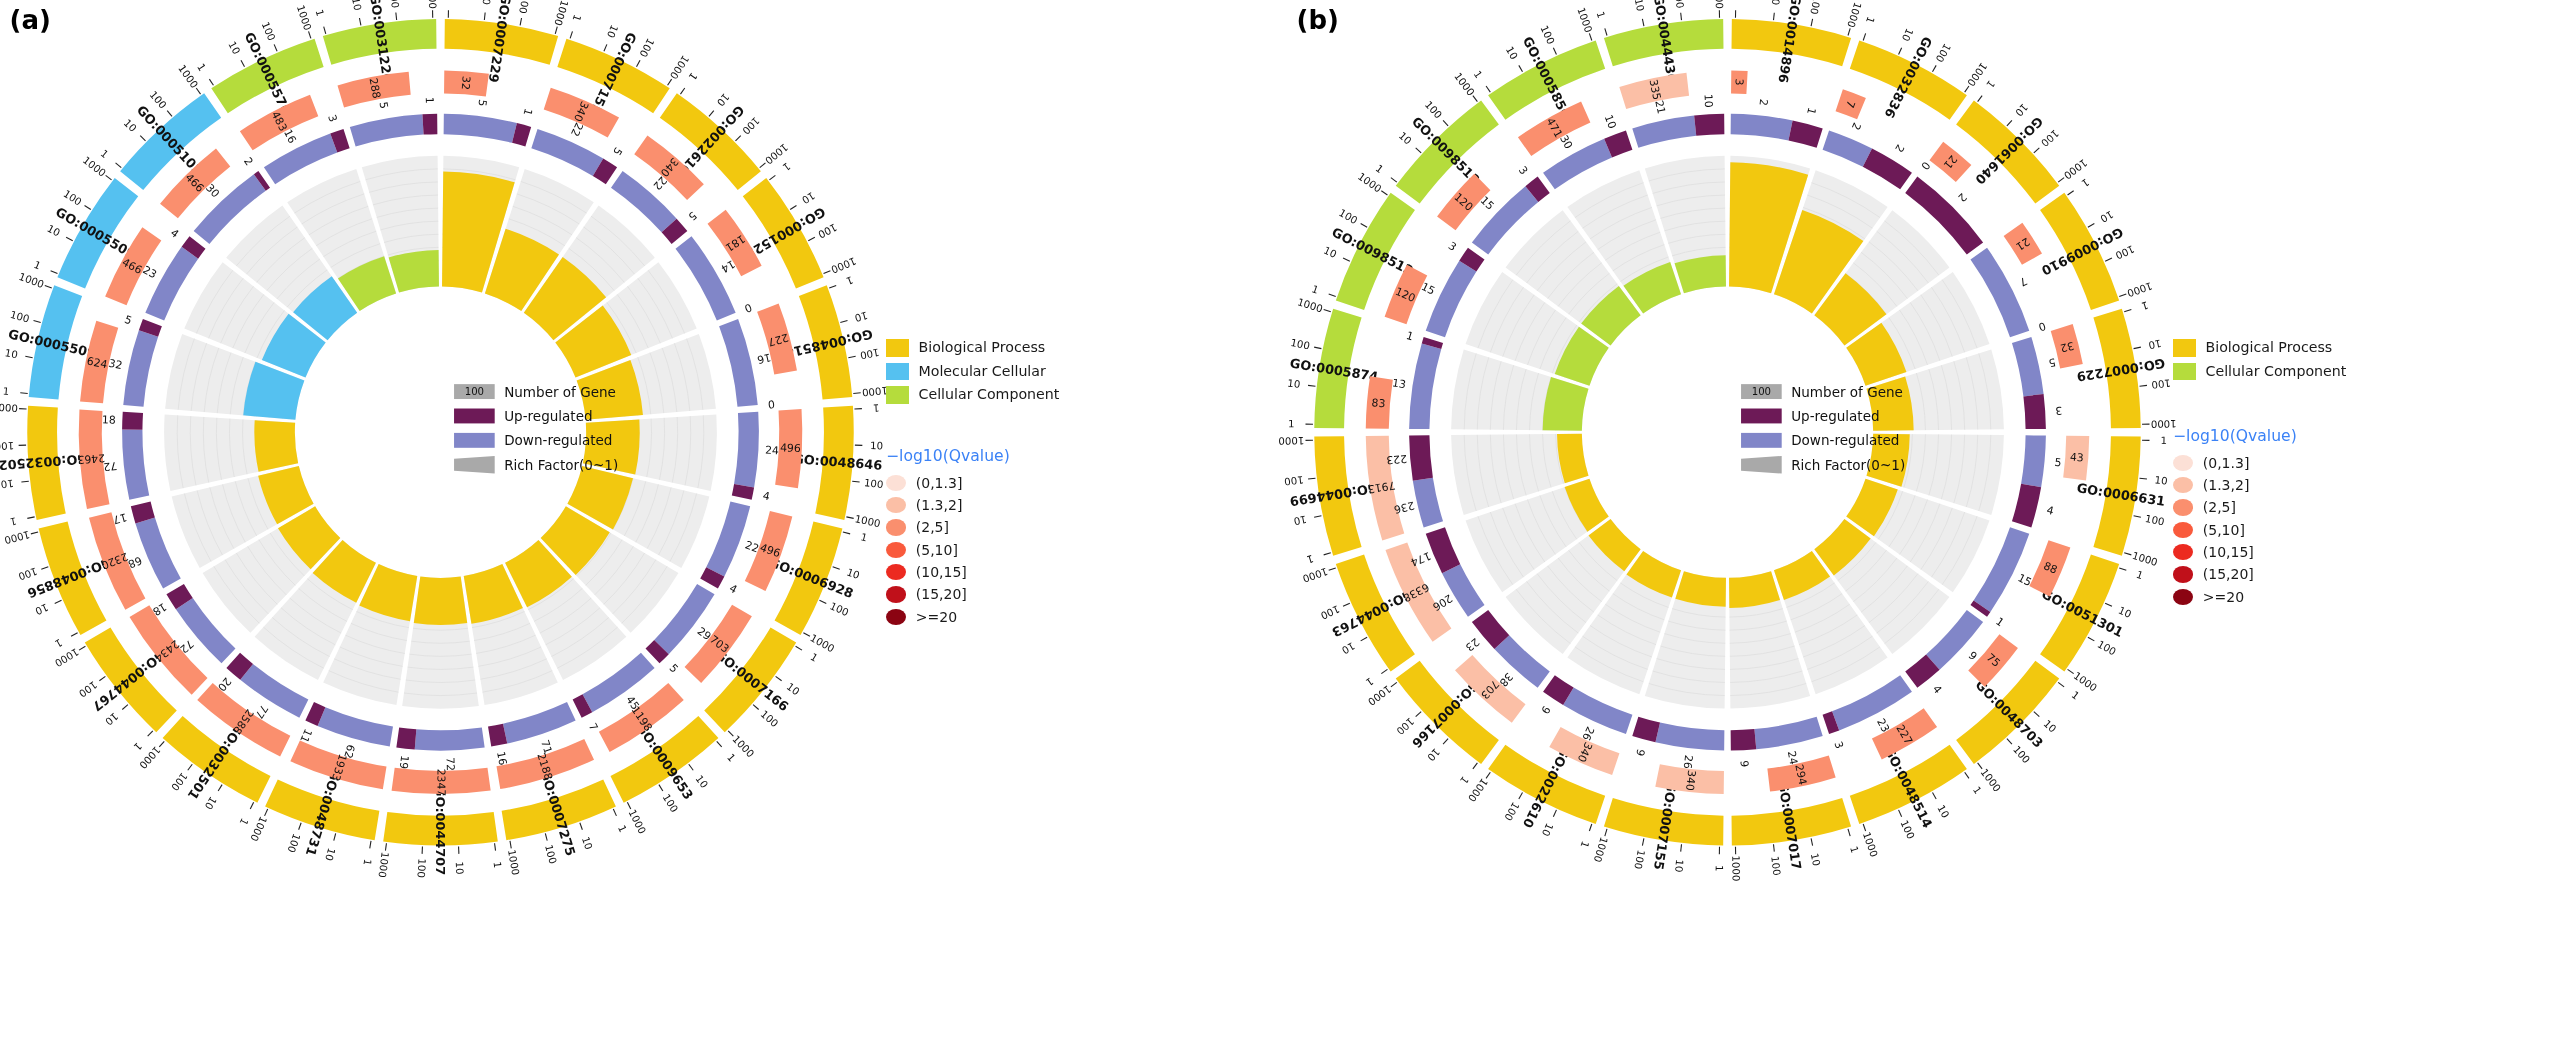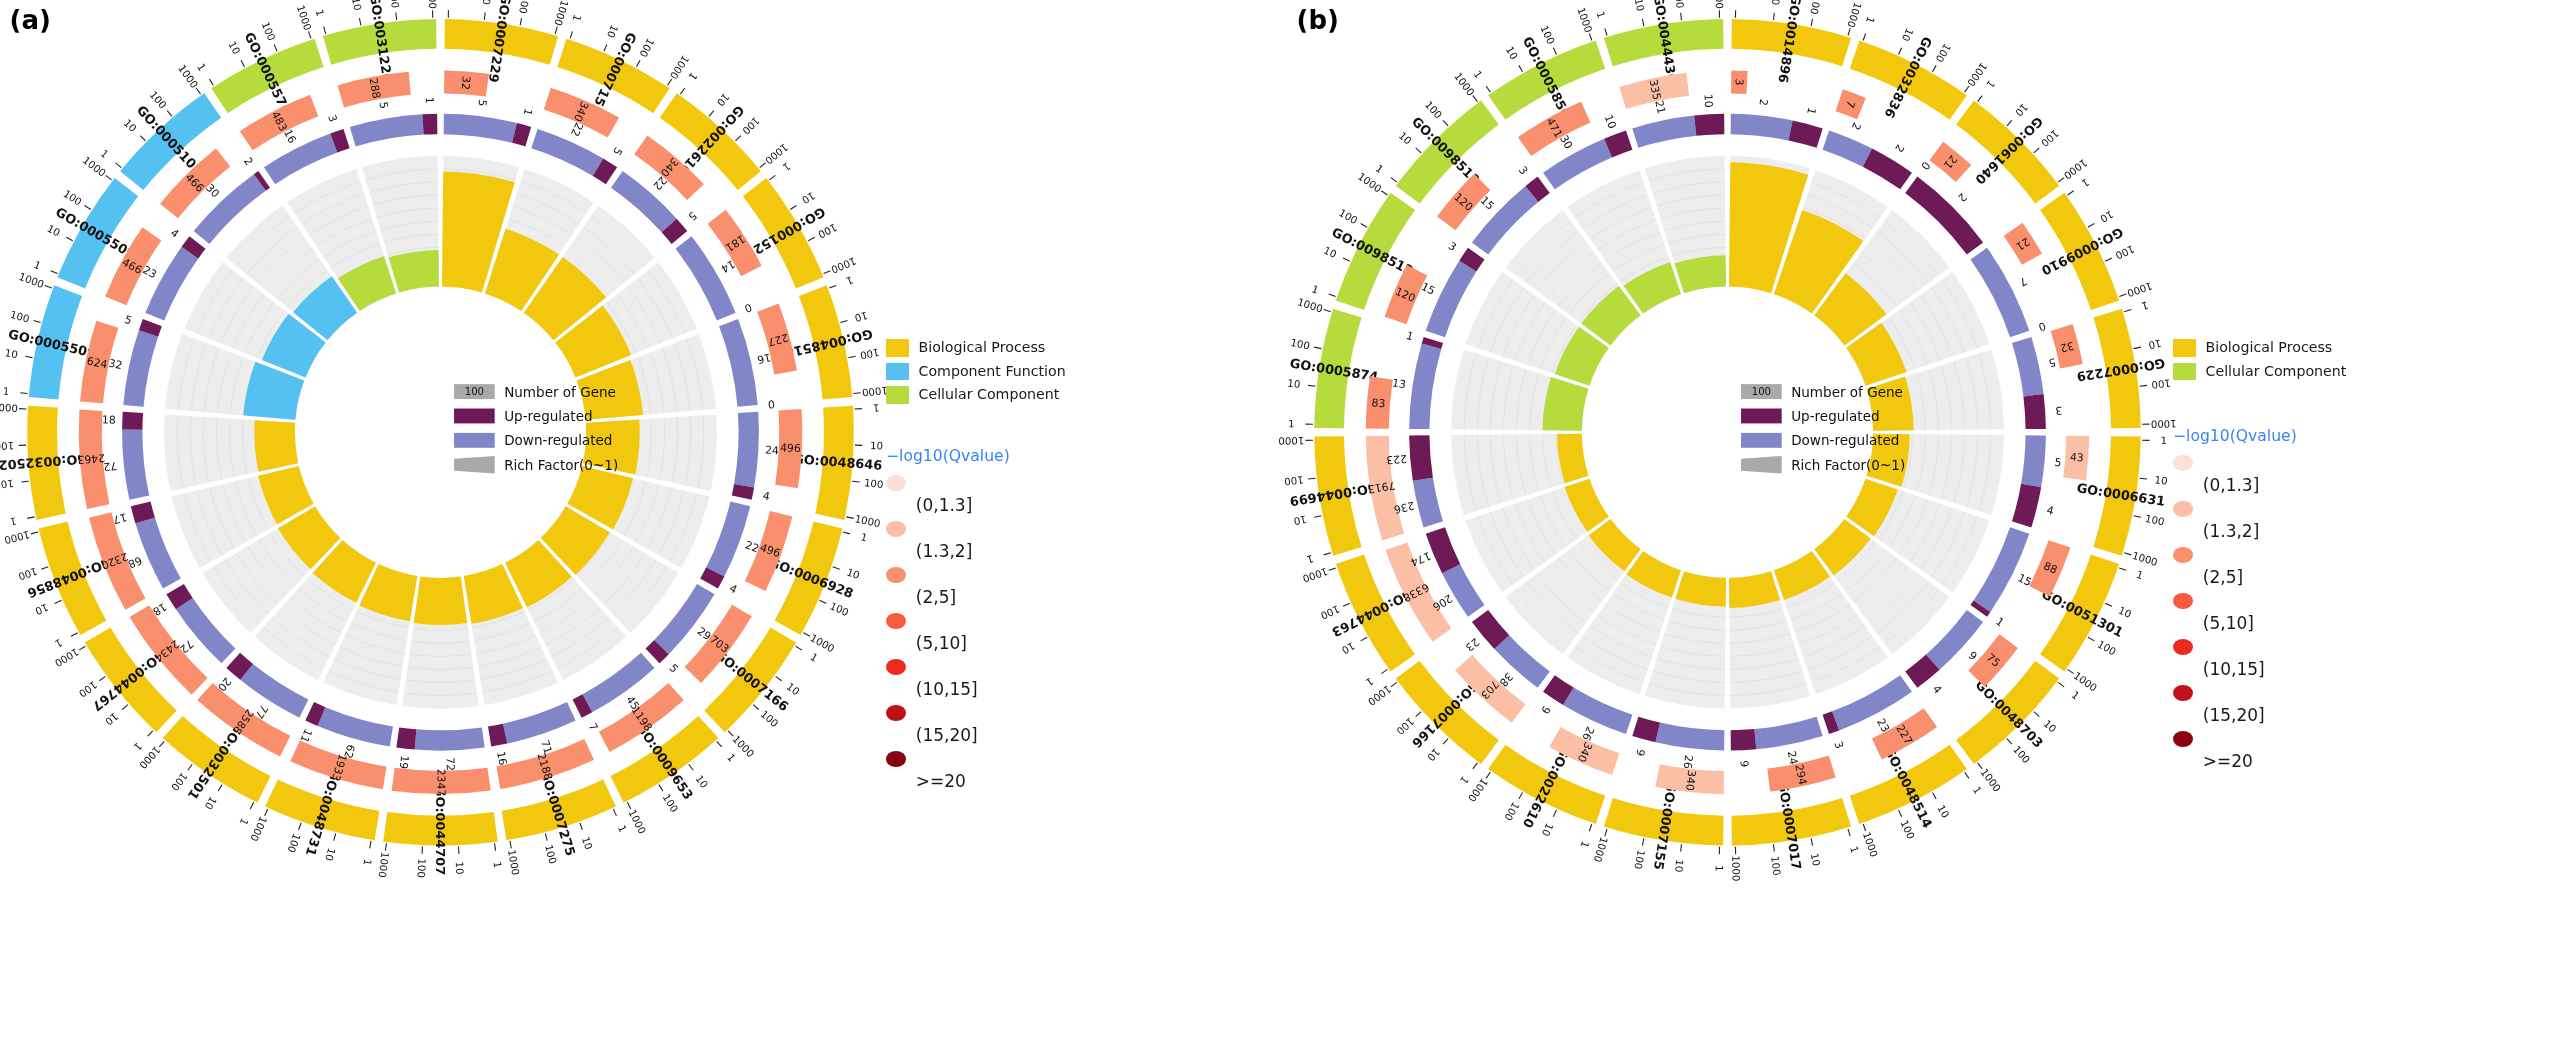--- a/index.html
+++ b/index.html
@@ -9,21 +9,21 @@
   .panel-a{left:0;width:1287px;}
   .panel-b{left:1287px;width:1289px;}
   .panel-tag{position:absolute;font-size:26px;font-weight:bold;color:#000;font-family:"DejaVu Sans","Liberation Sans",sans-serif;}
   .circos-wrap{position:absolute;}
   .legend{position:absolute;font-family:"DejaVu Sans","Liberation Sans",sans-serif;}
   .legend-row{display:flex;align-items:flex-start;margin-bottom:6.1px;}
   .legend-swatch{width:23px;height:17.6px;margin-right:9.5px;flex:0 0 auto;}
   .legend-dot{width:20.3px;height:16.3px;border-radius:50%;margin-right:9.5px;flex:0 0 auto;}
   .legend-label{font-size:14.2px;color:#1a1a1a;white-space:nowrap;}
   .legend-title{font-size:15.6px;color:#3b82f6;margin-bottom:9.5px;white-space:nowrap;}
-  .q-legend .legend-label{font-size:17px;margin-top:20px;}
+  .q-legend .legend-label{font-size:14px;}
   svg{display:block;overflow:visible;}
   text{font-family:"DejaVu Sans","Liberation Sans",sans-serif;}
 </style>
 </head>
 <body>
 
 <div class="figure">
 
   <div class="panel panel-a">
     <div class="panel-tag" style="left:9.5px;top:5.4px;">(a)</div>
@@ -612,21 +612,21 @@
         </svg>
     </div>
 
     <div class="legend cat-legend" style="left:886px;top:339px;">
       <div class="legend-row">
         <span class="legend-swatch" style="background:#f2c80f;"></span>
         <span class="legend-label">Biological Process</span>
       </div>
       <div class="legend-row">
         <span class="legend-swatch" style="background:#55c1f0;"></span>
-        <span class="legend-label">Component Function</span>
+        <span class="legend-label">Molecular Cellular</span>
       </div>
       <div class="legend-row">
         <span class="legend-swatch" style="background:#b5dc3c;"></span>
         <span class="legend-label">Cellular Component</span>
       </div>
     </div>
 
     <div class="legend q-legend" style="left:886px;top:447px;">
       <div class="legend-title">−log10(Qvalue)</div>
       <div class="legend-row">

